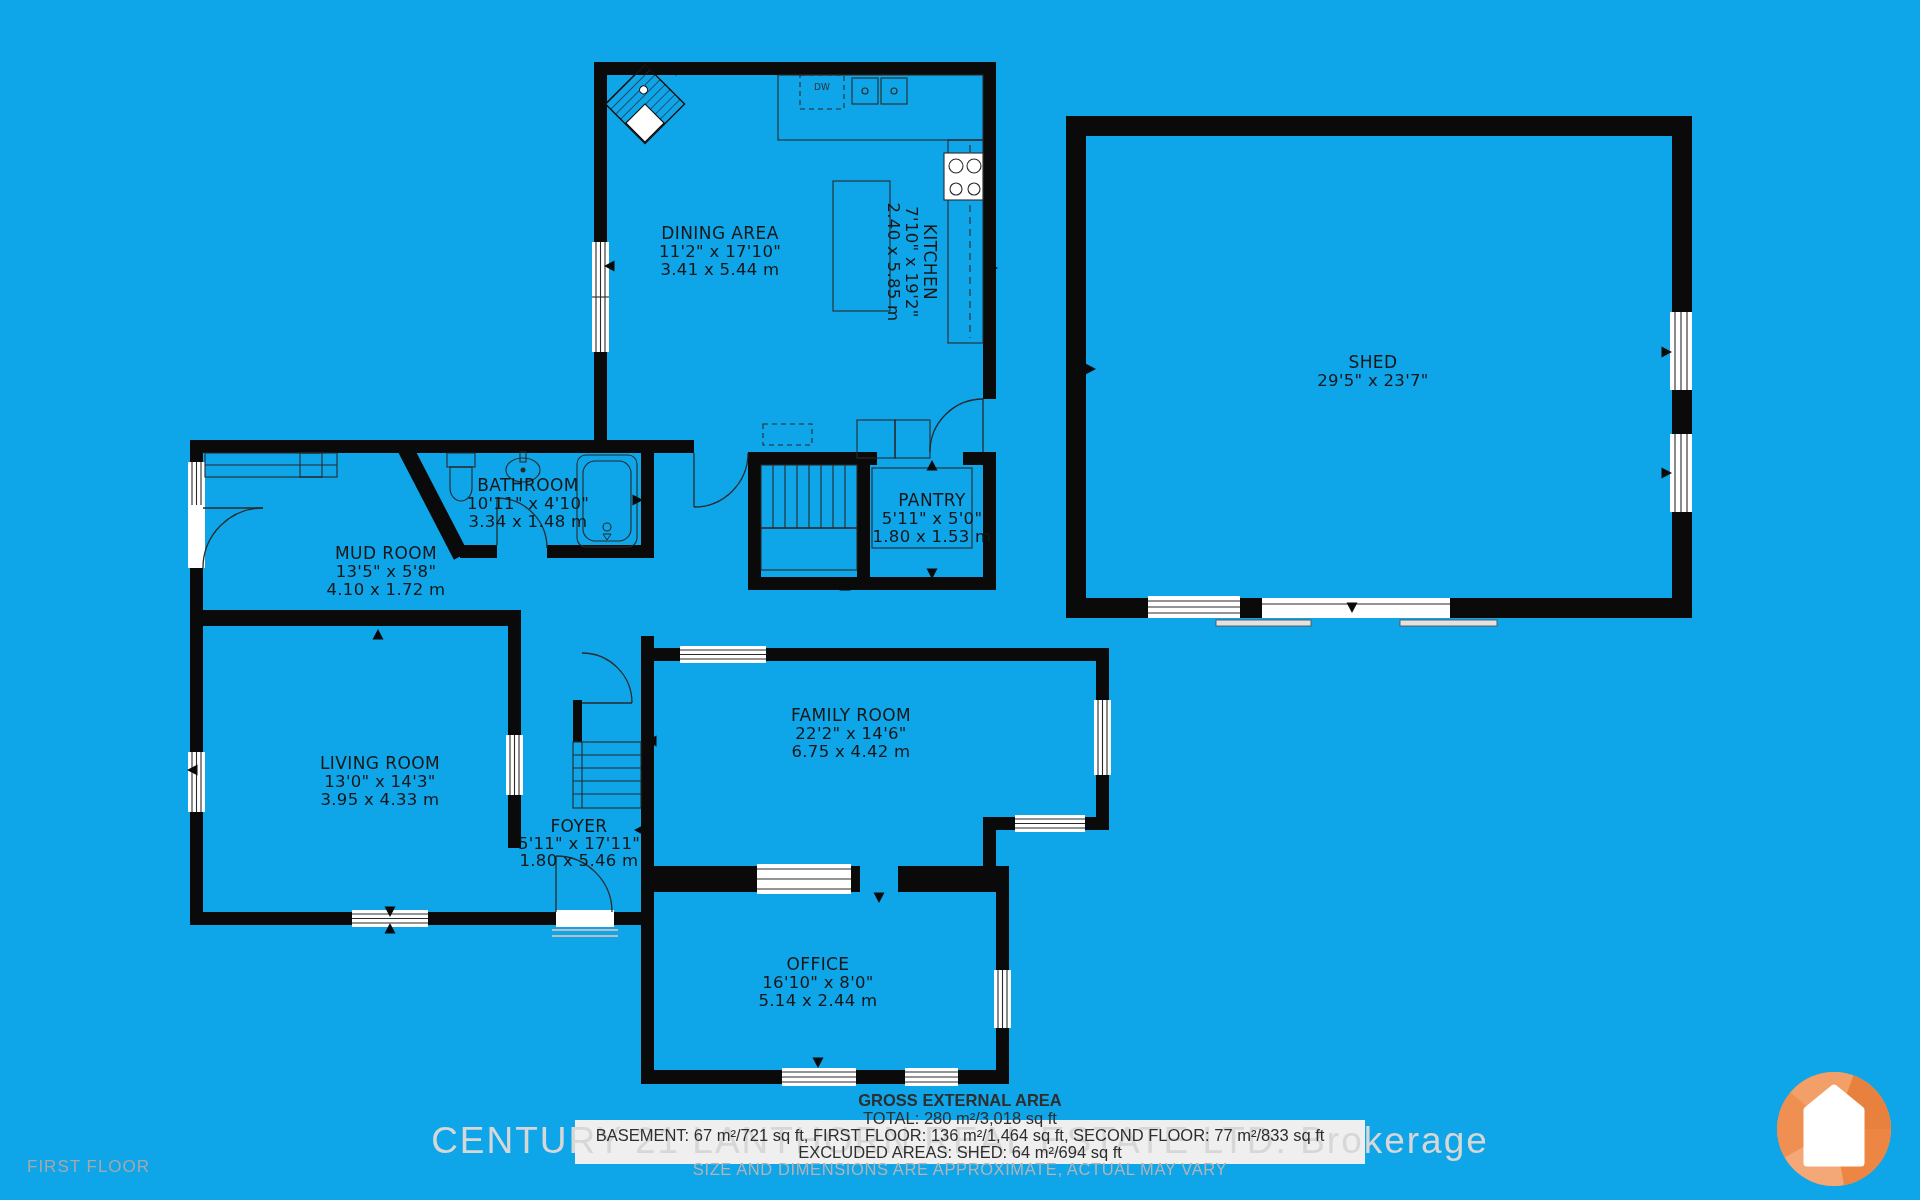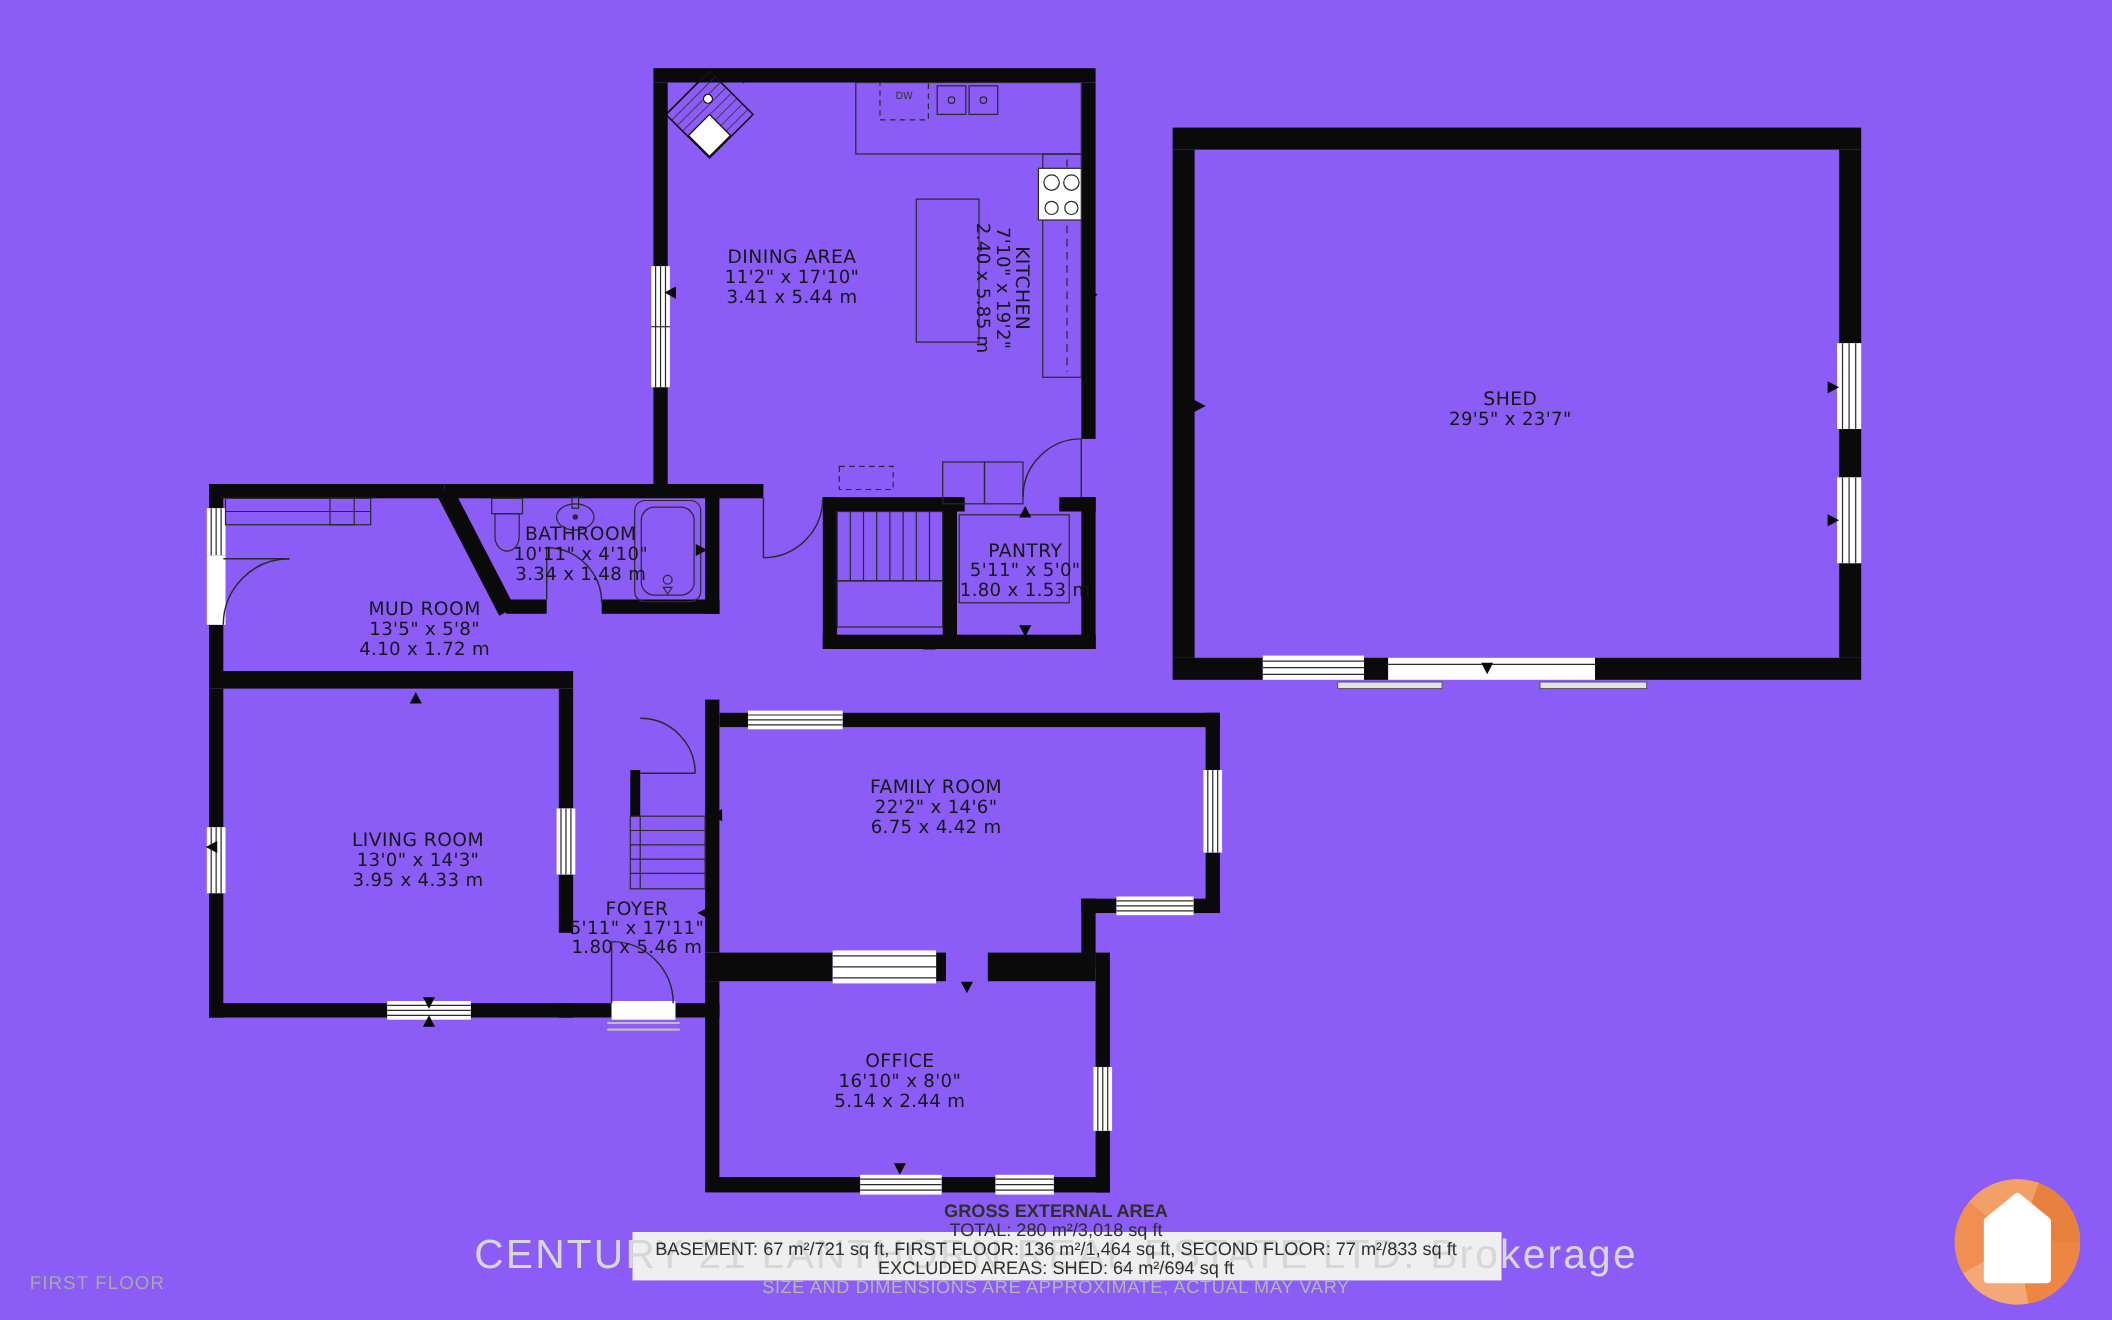--- a/index.html
+++ b/index.html
@@ -1,16 +1,16 @@
 <!DOCTYPE html>
 <html><head>
 <meta charset="utf-8">
 <style>
   html,body{margin:0;padding:0;background:#fff;}
-  .canvas{position:relative;width:1920px;height:1200px;background:#8b5cf6;overflow:hidden;}
+  .canvas{position:relative;width:1920px;height:1200px;background:#0ea5e9;overflow:hidden;}
   svg{position:absolute;left:0;top:0;}
   text{font-family:"DejaVu Sans",sans-serif;fill:#161616;}
   .room-name{font-size:17px;letter-spacing:.4px;}
   .room-dim{font-size:16.5px;letter-spacing:.3px;}
   .mid{text-anchor:middle;}
   .wall{fill:#0a0a0a;}
   .thin{fill:none;stroke:#2a2a2a;stroke-width:1.1;}
   .wline{stroke:#2a2a2a;stroke-width:1.1;}
   .door{fill:none;stroke:#2a2a2a;stroke-width:1.3;}
   .tri{fill:#0a0a0a;}

